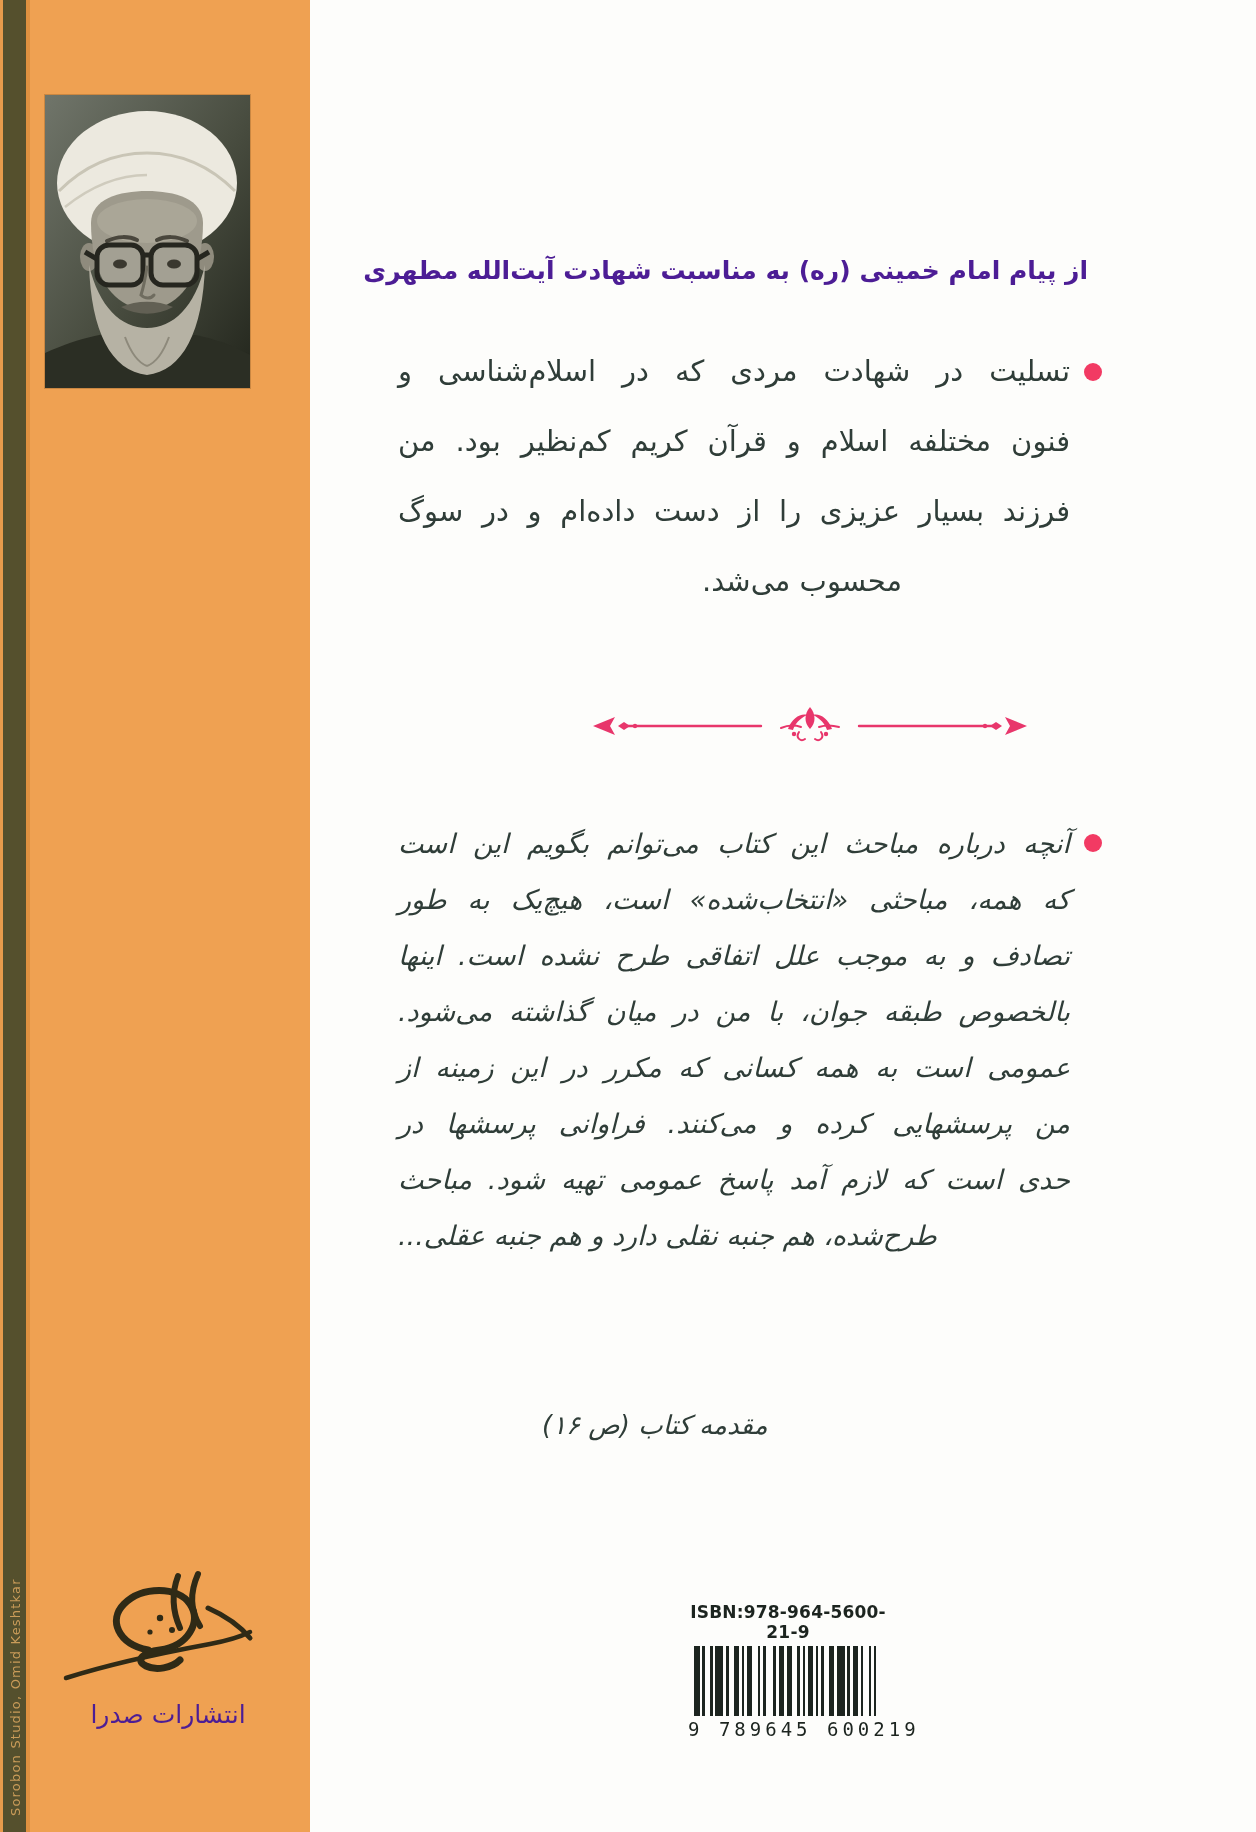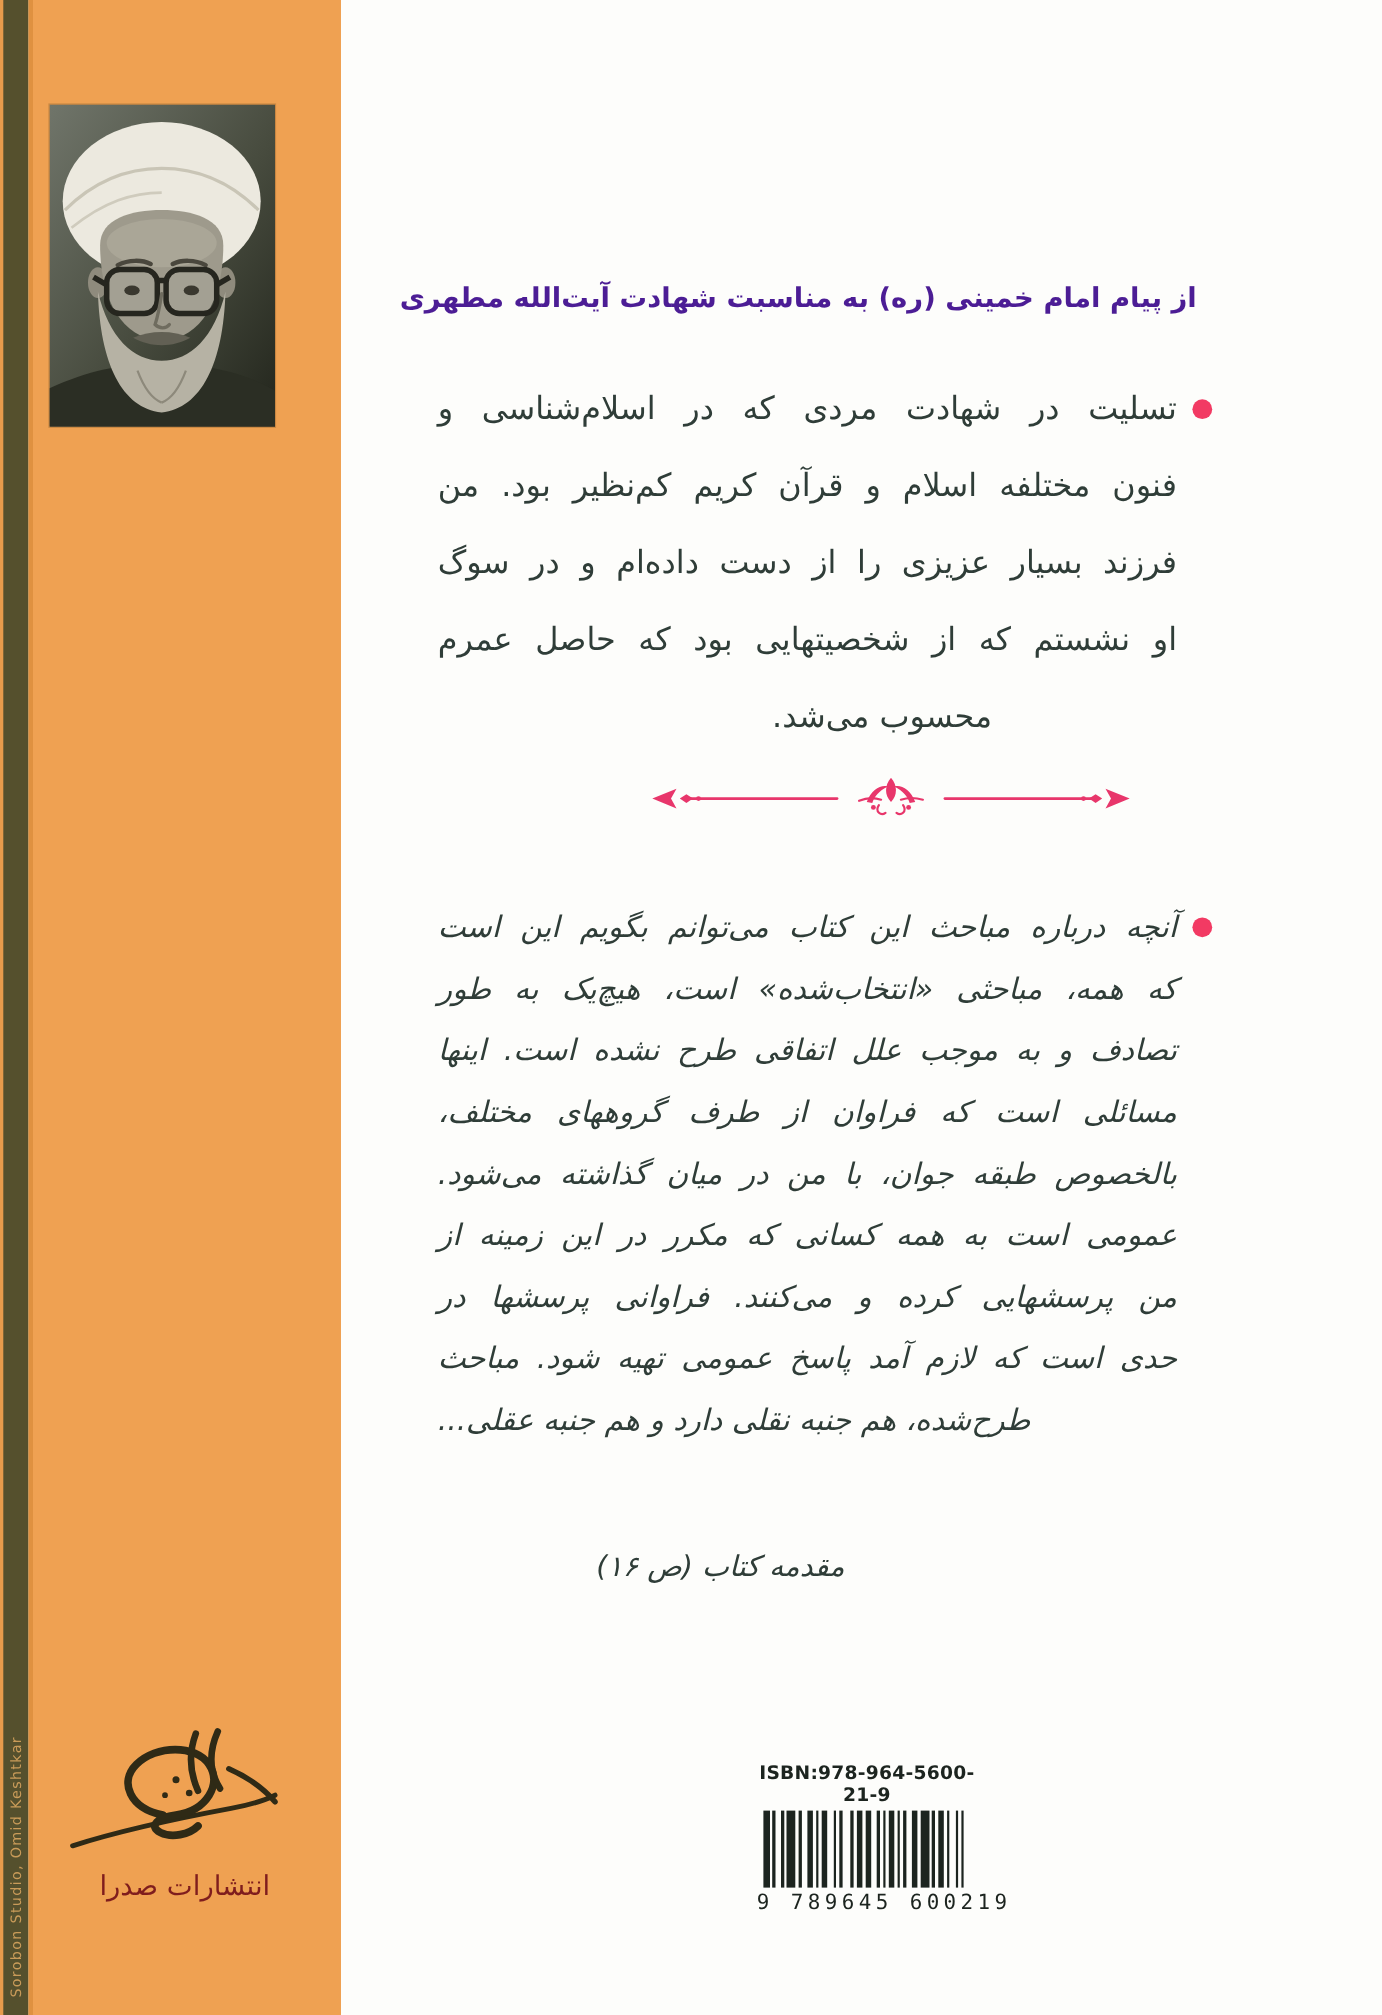--- a/index.html
+++ b/index.html
@@ -13,21 +13,21 @@
     position:absolute;left:5px;top:1816px;transform:rotate(-90deg);transform-origin:0 0;
     font-size:13px;color:#c99b59;letter-spacing:1.2px;white-space:nowrap;
   }
   
   .band{position:absolute;left:26px;top:0;width:284px;height:1832px;background:#efa152;}
   .band-edge{position:absolute;left:0;top:0;width:4px;height:100%;background:#df9140;}
   .photo{position:absolute;left:19px;top:95px;width:205px;height:293px;box-shadow:0 0 0 1px rgba(90,60,20,.25);}
   .logo{position:absolute;left:34px;top:1566px;width:200px;height:132px;}
   .publisher{
     position:absolute;left:0;top:1700px;width:284px;text-align:center;
-    font-size:25px;color:#7f1d1d;direction:rtl;
+    font-size:25px;color:#4c1d95;direction:rtl;
   }
   
   .heading{
     position:absolute;top:256px;right:168px;direction:rtl;white-space:nowrap;
     color:#4c1d95;font-size:25px;font-weight:bold;
   }
   .quote{position:absolute;left:398px;width:672px;direction:rtl;color:#2f3d38;}
   .q1{top:336px;font-size:29px;}
   .q1 .line{line-height:70px;}
   .q2{top:816px;font-size:27px;font-style:italic;}
@@ -112,21 +112,20 @@
 </div>
 
 <div class="heading">از پیام امام خمینی (ره) به مناسبت شهادت آیت‌الله مطهری</div>
 
 <div class="quote q1">
   <span class="bullet"></span>
   <div>
       <div class="line">تسلیت در شهادت مردی که در اسلام‌شناسی و</div>
       <div class="line">فنون مختلفه اسلام و قرآن کریم کم‌نظیر بود. من</div>
       <div class="line">فرزند بسیار عزیزی را از دست داده‌ام و در سوگ</div>
-      <div class="line">او نشستم که از شخصیتهایی بود که حاصل عمرم</div>
       <div class="line last">محسوب می‌شد.</div>
     </div>
 </div>
 
 <svg class="divider" viewBox="0 0 450 44">
   <g stroke="#e8366b" fill="#e8366b" stroke-linecap="round">
     <path d="M40 24 H176" fill="none" stroke-width="2.4"></path>
     <path d="M274 24 H412" fill="none" stroke-width="2.4"></path>
     <path d="M225 5 C219 12 219 21 225 27 C231 21 231 12 225 5 Z" stroke="none"></path>
     <path d="M203 27 C207 16 216 11 222 13 C214 17 210 22 208 28 Z" stroke="none"></path>
@@ -145,21 +144,20 @@
     <circle cx="400" cy="24" r="2.2" stroke="none"></circle>
   </g>
 </svg>
 
 <div class="quote q2">
   <span class="bullet"></span>
   <div>
       <div class="line">آنچه درباره مباحث این کتاب می‌توانم بگویم این است</div>
       <div class="line">که همه، مباحثی «انتخاب‌شده» است، هیچ‌یک به طور</div>
       <div class="line">تصادف و به موجب علل اتفاقی طرح نشده است. اینها</div>
-      <div class="line">مسائلی است که فراوان از طرف گروههای مختلف،</div>
       <div class="line">بالخصوص طبقه جوان، با من در میان گذاشته می‌شود.</div>
       <div class="line">عمومی است به همه کسانی که مکرر در این زمینه از</div>
       <div class="line">من پرسشهایی کرده و می‌کنند. فراوانی پرسشها در</div>
       <div class="line">حدی است که لازم آمد پاسخ عمومی تهیه شود. مباحث</div>
       <div class="line last">طرح‌شده، هم جنبه نقلی دارد و هم جنبه عقلی...</div>
     </div>
 </div>
 
 <div class="attribution">مقدمه کتاب (ص ۱۶)</div>
 

